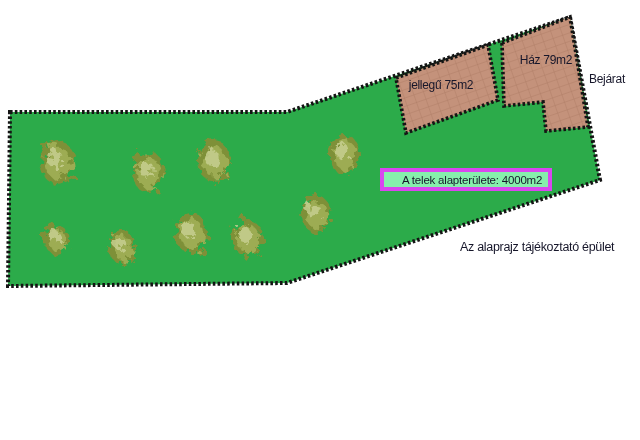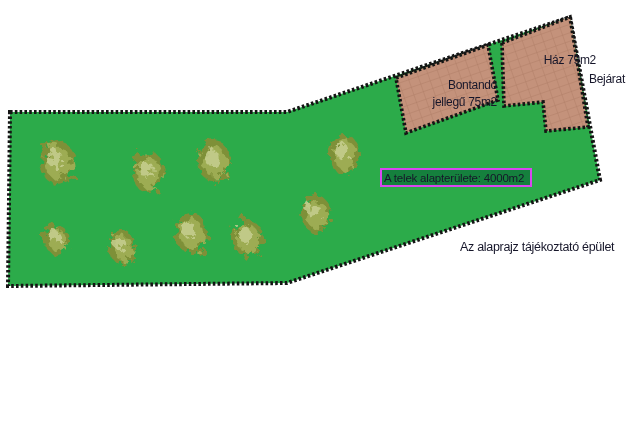--- a/index.html
+++ b/index.html
@@ -13,30 +13,30 @@
   #plan-svg{position:absolute;left:0;top:0;}
   .lbl{
     position:absolute;
     color:#16162a;
     font-size:12px;
     letter-spacing:-0.3px;
     line-height:17px;
     white-space:nowrap;
     text-align:center;
   }
-  .lbl.center{text-align:right;padding-left:8px;}
+  .lbl.center{text-align:center;}
   #demolish-label{left:393px;top:77px;width:96px;}
   #house-label{left:504px;top:52px;width:84px;}
   #entrance-label{left:589px;top:71px;}
   #area-box{
     position:absolute;left:380px;top:168px;
     display:inline-block;
-    background:#15803d;
-    border:2px solid #d946ef;
-    padding:2px 6px 1px 2px;
+    background:#86efac;
+    border:4px solid #d946ef;
+    padding:2px 6px 1px 18px;
     font-size:11.5px;
     letter-spacing:-0.2px;
     color:#16162a;
     white-space:nowrap;
   }
   #disclaimer-label{left:460px;top:239px;font-size:12.5px;}
 </style>
 </head>
 <body>
 
@@ -111,21 +111,20 @@
           <ellipse cx="314" cy="211" rx="5.88" ry="7.9799999999999995" fill="#c9d194" opacity="0.8" filter="url(#rough2)"></ellipse>
         </g>
       </g>
 
     <polygon points="396,78 488,45 498,100 406,133" fill="url(#bgrid)" stroke="#141414" stroke-width="3.6" stroke-dasharray="2.6 2.2"></polygon>
 
     <polygon points="502,43 570,17 588,127 546,131 543,102 504,106" fill="url(#bgrid)" stroke="#141414" stroke-width="3.6" stroke-dasharray="2.6 2.2"></polygon>
   </svg>
 
   <div id="demolish-label" class="lbl center">
-    <div>Bontandó</div>
     <div>jellegű 75m2</div>
   </div>
 
   <div id="house-label" class="lbl center">Ház 79m2</div>
 
   <div id="entrance-label" class="lbl">Bejárat</div>
 
   <div id="area-box">A telek alapterülete: 4000m2</div>
 
   <div id="disclaimer-label" class="lbl">Az alaprajz tájékoztató épület</div>

